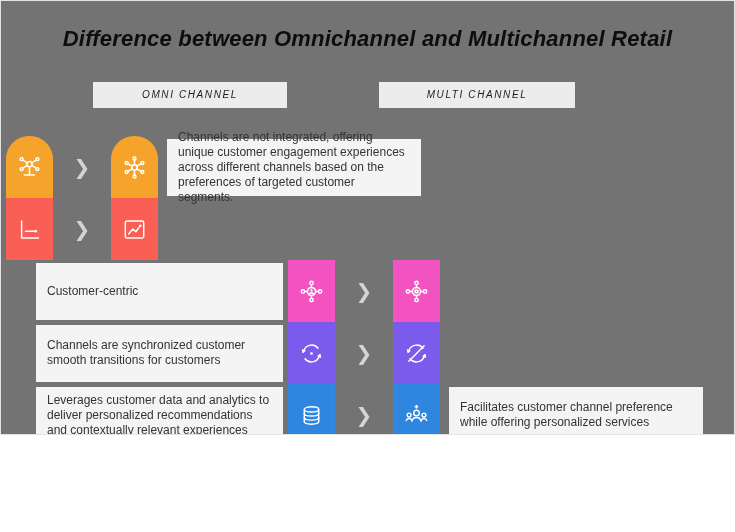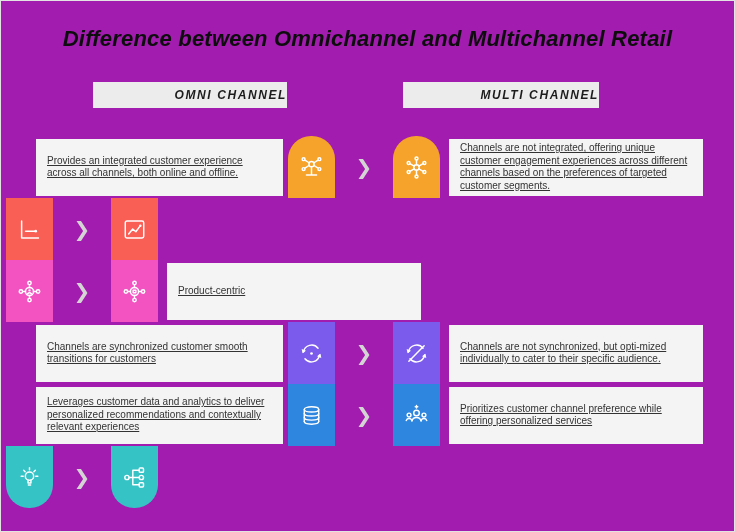--- a/index.html
+++ b/index.html
@@ -1,36 +1,36 @@
 <!DOCTYPE html>
 <html><head>
 <meta charset="utf-8">
 <style>
   html,body { margin:0; padding:0; background:#ffffff; font-family:"Liberation Sans", sans-serif; }
   .canvas {
-    position:relative; width:735px; height:532px; background:#a21caf;
+    position:relative; width:735px; height:435px; background:#737373;
     border:1px solid #e3e3e3; box-sizing:border-box; overflow:hidden;
   }
   .title {
     margin-top:24px; height:27px; line-height:27px; text-align:center;
     font-size:22px; font-weight:bold; font-style:italic; color:#0d0d0d; letter-spacing:0.2px;
   }
   .headers { display:flex; margin-top:30px; }
   .header-box {
-    background:#ececec; height:26px; line-height:26px; text-align:right;
-    font-size:12px; font-weight:bold; font-style:italic; letter-spacing:1.6px; color:#1c1c1c;
+    background:#ececec; height:26px; line-height:26px; text-align:center;
+    font-size:10px; font-weight:normal; font-style:italic; letter-spacing:1.6px; color:#1c1c1c;
   }
   .header-omni  { margin-left:92px;  width:194px; }
-  .header-multi { margin-left:116px; width:196px; }
+  .header-multi { margin-left:92px; width:196px; }
   .rows { margin-top:28px; }
   .row { display:flex; height:62px; align-items:stretch; }
   .textbox {
     background:#f4f4f4; align-self:center; height:57px; box-sizing:border-box;
     display:flex; align-items:center; padding:5px 11px;
-    font-size:10px; line-height:1.25; color:#333333;text-decoration:underline;
+    font-size:12px; line-height:1.25; color:#333333;
   }
   .textbox.left  { margin-left:35px; width:247px; }
   .textbox.right { margin-left:9px;  width:254px; }
   .iconcell { width:47px; display:flex; align-items:center; justify-content:center; }
   .iconcell.left { margin-left:5px; }
   .rows .row:first-child .iconcell { border-radius:23px 23px 0 0; }
   .rows .row:last-child  .iconcell { border-radius:0 0 23px 23px; }
   .chev {
     width:58px; display:flex; align-items:center; justify-content:center;
     color:#d4d4d4; font-size:20px; font-weight:bold; font-family:"DejaVu Sans", sans-serif;
@@ -48,21 +48,20 @@
   <div class="title">Difference between Omnichannel and Multichannel Retail</div>
 
   <div class="headers">
     <div class="header-box header-omni">OMNI CHANNEL</div>
     <div class="header-box header-multi">MULTI CHANNEL</div>
   </div>
 
   <div class="rows">
 
     <div class="row">
-      <div class="textbox left">Provides an integrated customer experience across all channels, both online and offline.</div>
       <div class="iconcell left" style="background-color: rgb(246, 163, 43);">
         <span class="iconwrap">
           <svg class="icon" viewBox="0 0 24 24">
             <circle class="s" cx="12" cy="9" r="2.3"></circle>
             <circle class="s" cx="5" cy="4.6" r="1.3"></circle>
               <circle class="s" cx="19" cy="4.6" r="1.3"></circle>
             <circle class="s" cx="5" cy="13.4" r="1.3"></circle>
               <circle class="s" cx="19" cy="13.4" r="1.3"></circle>
             <path class="s" d="M10.1 8 L6.2 5.4 M13.9 8 L17.8 5.4 M10.1 10 L6.2 12.6 M13.9 10 L17.8 12.6 M12 11.3 V18.6 M7.5 18.6 H16.5"></path>
           </svg>
@@ -102,20 +101,21 @@
           <svg class="icon" viewBox="0 0 24 24">
             <rect class="s" x="3.8" y="4.5" width="16.4" height="15" rx="1.5"></rect>
             <path class="s" d="M6.8 16 L10.4 11.6 L13.2 14 L17.2 8.6"></path>
             <circle class="f" cx="17.2" cy="8.6" r="1.1"></circle>
           </svg>
         </span>
       </div>
     </div>
 
     <div class="row">
+      <div class="textbox left">Customer-centric</div>
       <div class="iconcell left" style="background-color: rgb(242, 83, 193);">
         <span class="iconwrap">
           <svg class="icon" viewBox="0 0 24 24">
             <circle class="s" cx="12" cy="12" r="3.6"></circle>
             <circle class="f" cx="12" cy="11" r="1"></circle>
             <path class="s" d="M10.4 13.9 Q12 12.4 13.6 13.9"></path>
             <circle class="s" cx="12" cy="4.4" r="1.5"></circle>
               <circle class="s" cx="19.6" cy="12" r="1.5"></circle>
             <circle class="s" cx="12" cy="19.6" r="1.5"></circle>
               <circle class="s" cx="4.4" cy="12" r="1.5"></circle>
@@ -130,21 +130,20 @@
             <circle class="s" cx="12" cy="12" r="3.6"></circle>
             <rect class="s" x="10.8" y="10.8" width="2.4" height="2.4"></rect>
             <circle class="s" cx="12" cy="4.4" r="1.5"></circle>
               <circle class="s" cx="19.6" cy="12" r="1.5"></circle>
             <circle class="s" cx="12" cy="19.6" r="1.5"></circle>
               <circle class="s" cx="4.4" cy="12" r="1.5"></circle>
             <path class="s" d="M12 8.4 V5.9 M15.6 12 H18.1 M12 15.6 V18.1 M8.4 12 H5.9"></path>
           </svg>
         </span>
       </div>
-      <div class="textbox right">Product-centric</div>
     </div>
 
     <div class="row">
       <div class="textbox left">Channels are synchronized customer smooth transitions for customers</div>
       <div class="iconcell left" style="background-color: rgb(122, 91, 235);">
         <span class="iconwrap">
           <svg class="icon" viewBox="0 0 24 24">
             <path class="s" d="M17.8 7.3 A7.3 7.3 0 0 0 4.9 10.6"></path>
             <polygon class="f" points="4.0,11.8 3.3,7.9 7.1,9.5"></polygon>
             <path class="s" d="M6.2 16.7 A7.3 7.3 0 0 0 19.1 13.4"></path>
@@ -158,21 +157,20 @@
         <span class="iconwrap">
           <svg class="icon" viewBox="0 0 24 24">
             <path class="s" d="M17.8 7.3 A7.3 7.3 0 0 0 4.9 10.6"></path>
             <polygon class="f" points="4.0,11.8 3.3,7.9 7.1,9.5"></polygon>
             <path class="s" d="M6.2 16.7 A7.3 7.3 0 0 0 19.1 13.4"></path>
             <polygon class="f" points="20.0,12.2 20.7,16.1 16.9,14.5"></polygon>
             <path class="s" d="M5.2 18.8 L18.8 5.2"></path>
           </svg>
         </span>
       </div>
-      <div class="textbox right">Channels are not synchronized, but opti-mized individually to cater to their specific audience.</div>
     </div>
 
     <div class="row">
       <div class="textbox left">Leverages customer data and analytics to deliver personalized recommendations and contextually relevant experiences</div>
       <div class="iconcell left" style="background-color: rgb(46, 134, 222);">
         <span class="iconwrap">
           <svg class="icon" viewBox="0 0 24 24">
             <ellipse class="s" cx="12" cy="6.6" rx="6.4" ry="2.3"></ellipse>
             <path class="s" d="M5.6 6.6 V17.4 M18.4 6.6 V17.4"></path>
             <path class="s" d="M5.6 10.2 A6.4 2.3 0 0 0 18.4 10.2 M5.6 13.8 A6.4 2.3 0 0 0 18.4 13.8 M5.6 17.4 A6.4 2.3 0 0 0 18.4 17.4"></path>
@@ -186,21 +184,21 @@
             <circle class="s" cx="12" cy="9.8" r="2.5"></circle>
             <path class="s" d="M7.9 17 A4.2 4.2 0 0 1 16.1 17"></path>
             <circle class="s" cx="5.4" cy="11.6" r="1.7"></circle>
             <path class="s" d="M2.9 16.4 A2.7 2.7 0 0 1 7.9 16.4"></path>
             <circle class="s" cx="18.6" cy="11.6" r="1.7"></circle>
             <path class="s" d="M16.1 16.4 A2.7 2.7 0 0 1 21.1 16.4"></path>
             <path class="s" d="M12 3.2 V5.4 M10.9 4.3 H13.1"></path>
           </svg>
         </span>
       </div>
-      <div class="textbox right">Prioritizes customer channel preference while offering personalized services</div>
+      <div class="textbox right">Facilitates customer channel preference while offering personalized services</div>
     </div>
 
     <div class="row">
       <div class="iconcell left" style="background-color: rgb(53, 195, 198);">
         <span class="iconwrap">
           <svg class="icon" viewBox="0 0 24 24">
             <circle class="s" cx="12" cy="10.8" r="3.7"></circle>
             <path class="s" d="M10.7 14.3 V16.8 M13.3 14.3 V16.8 M10.7 16.8 H13.3 M11 18.7 H13"></path>
             <path class="s" d="M12 3.4 V5.2 M19.4 10.8 H17.6 M4.6 10.8 H6.4 M17.2 5.6 L15.9 6.9 M6.8 5.6 L8.1 6.9"></path>
           </svg>

